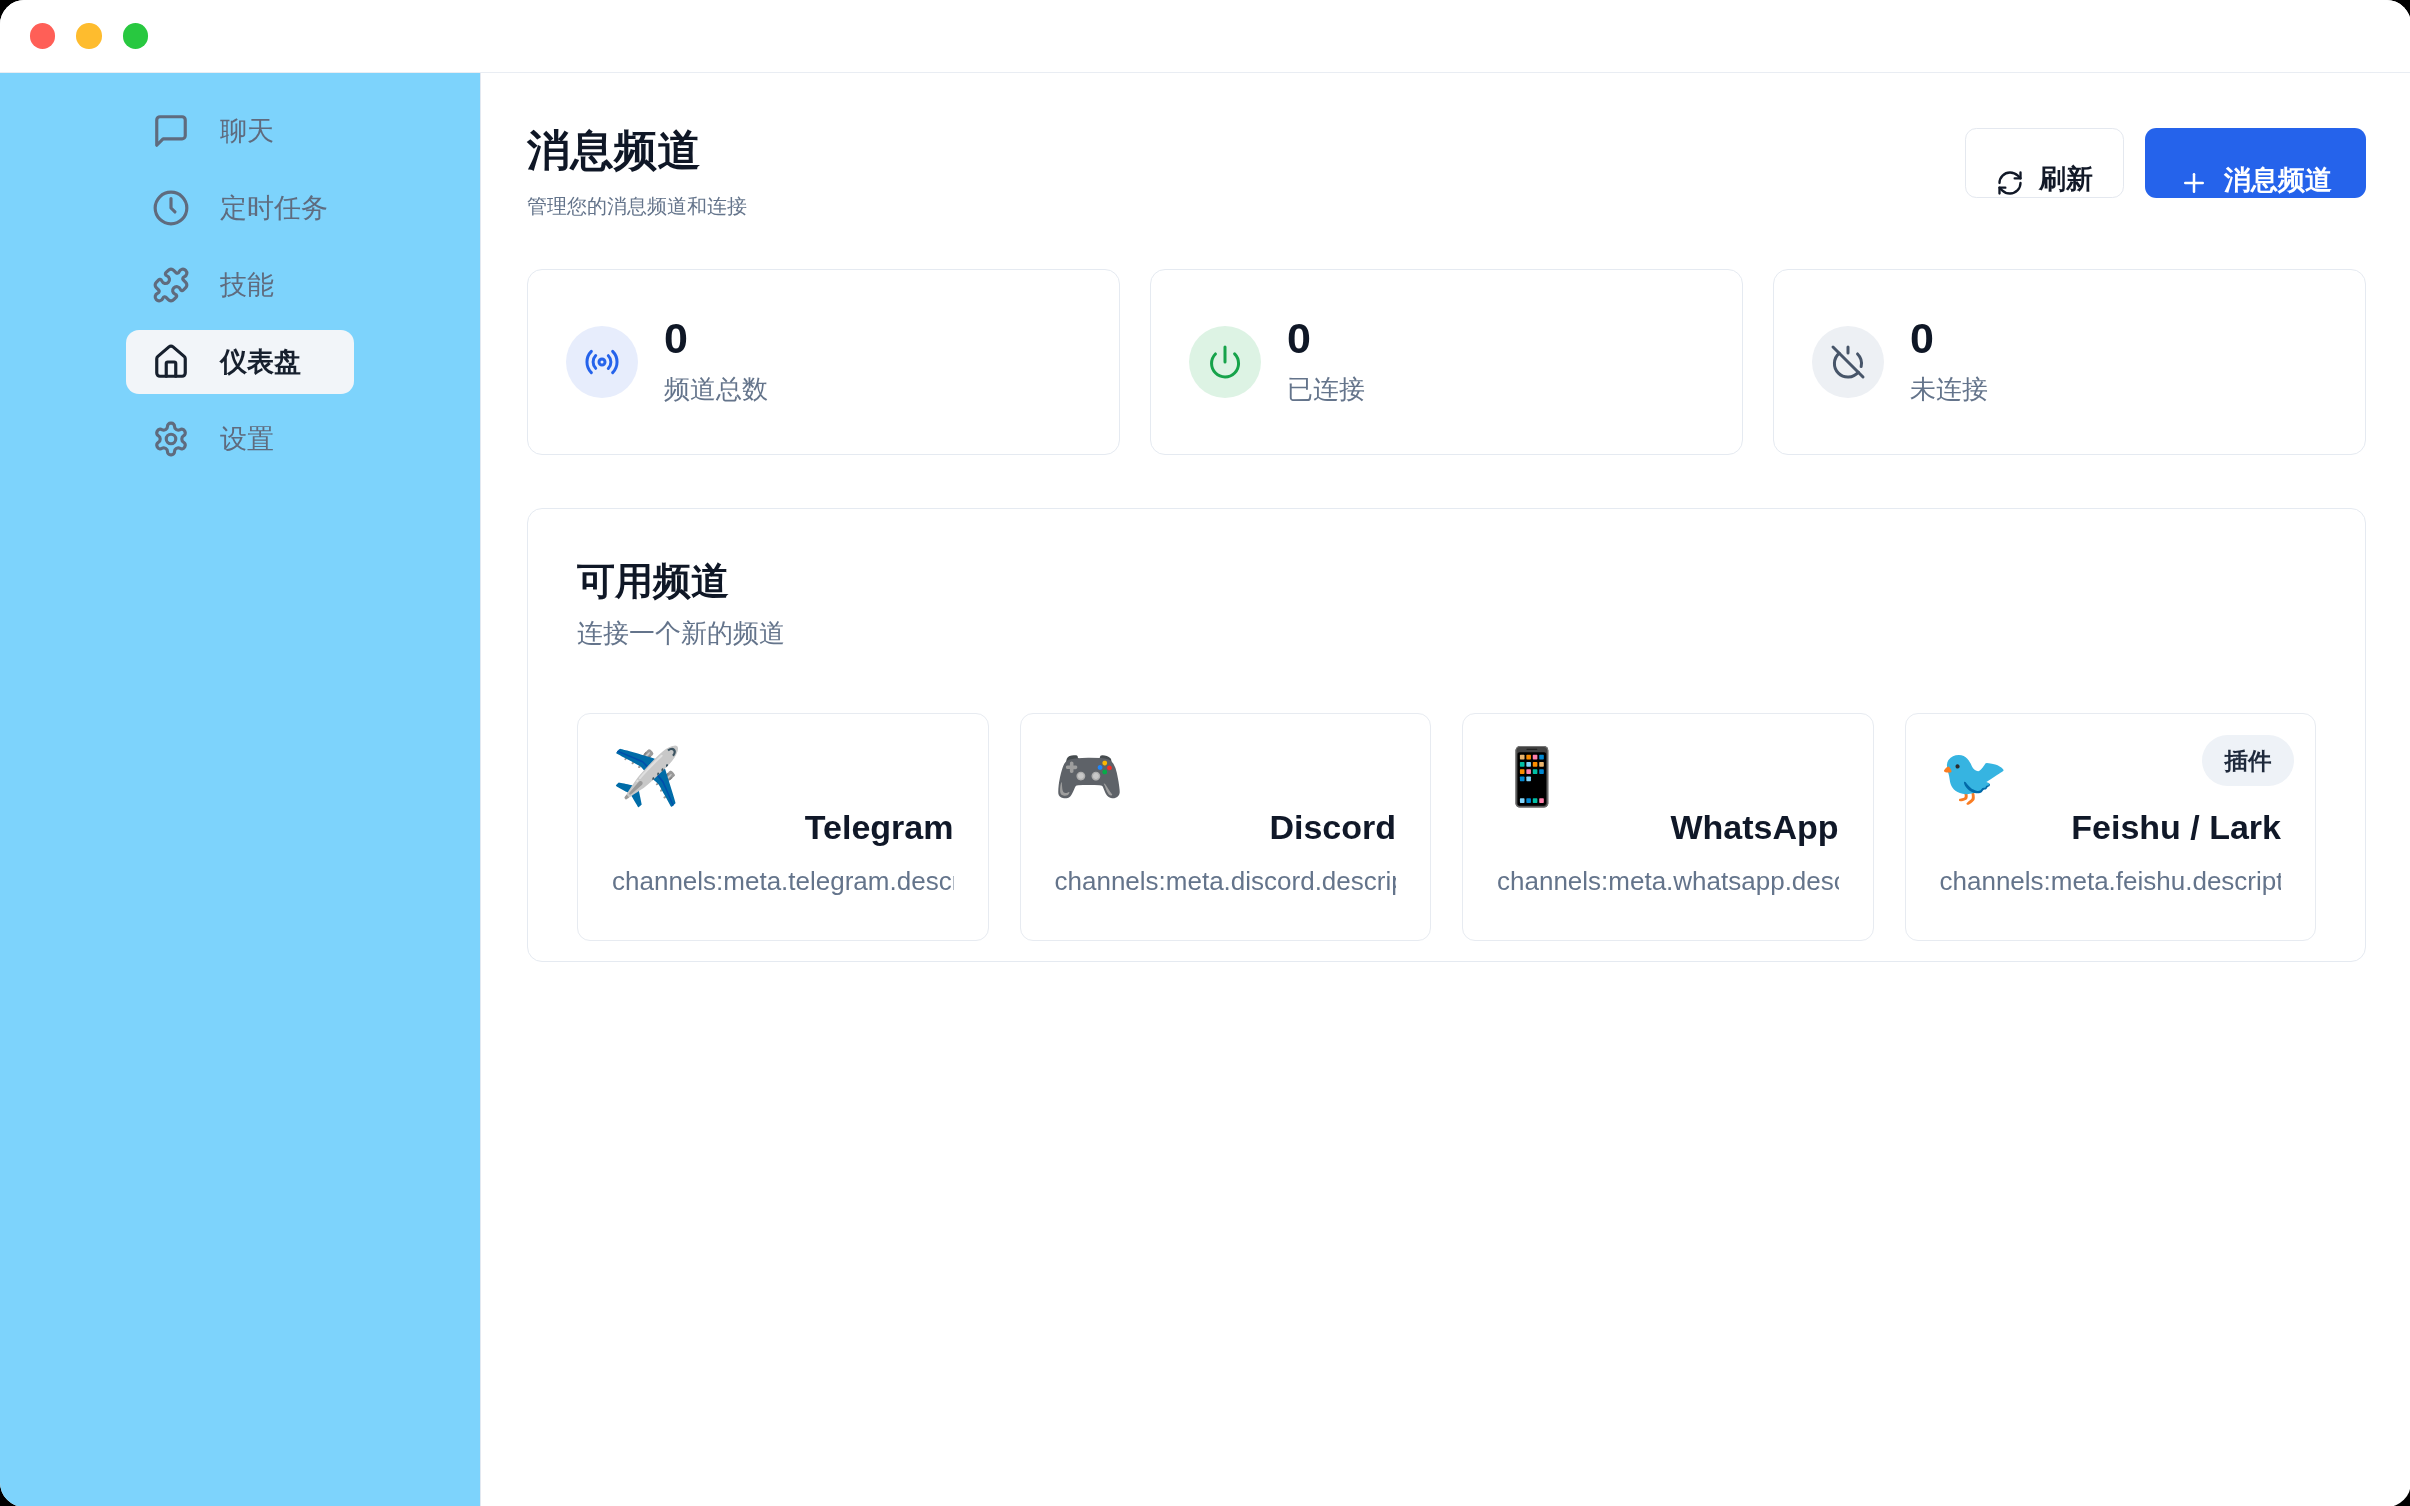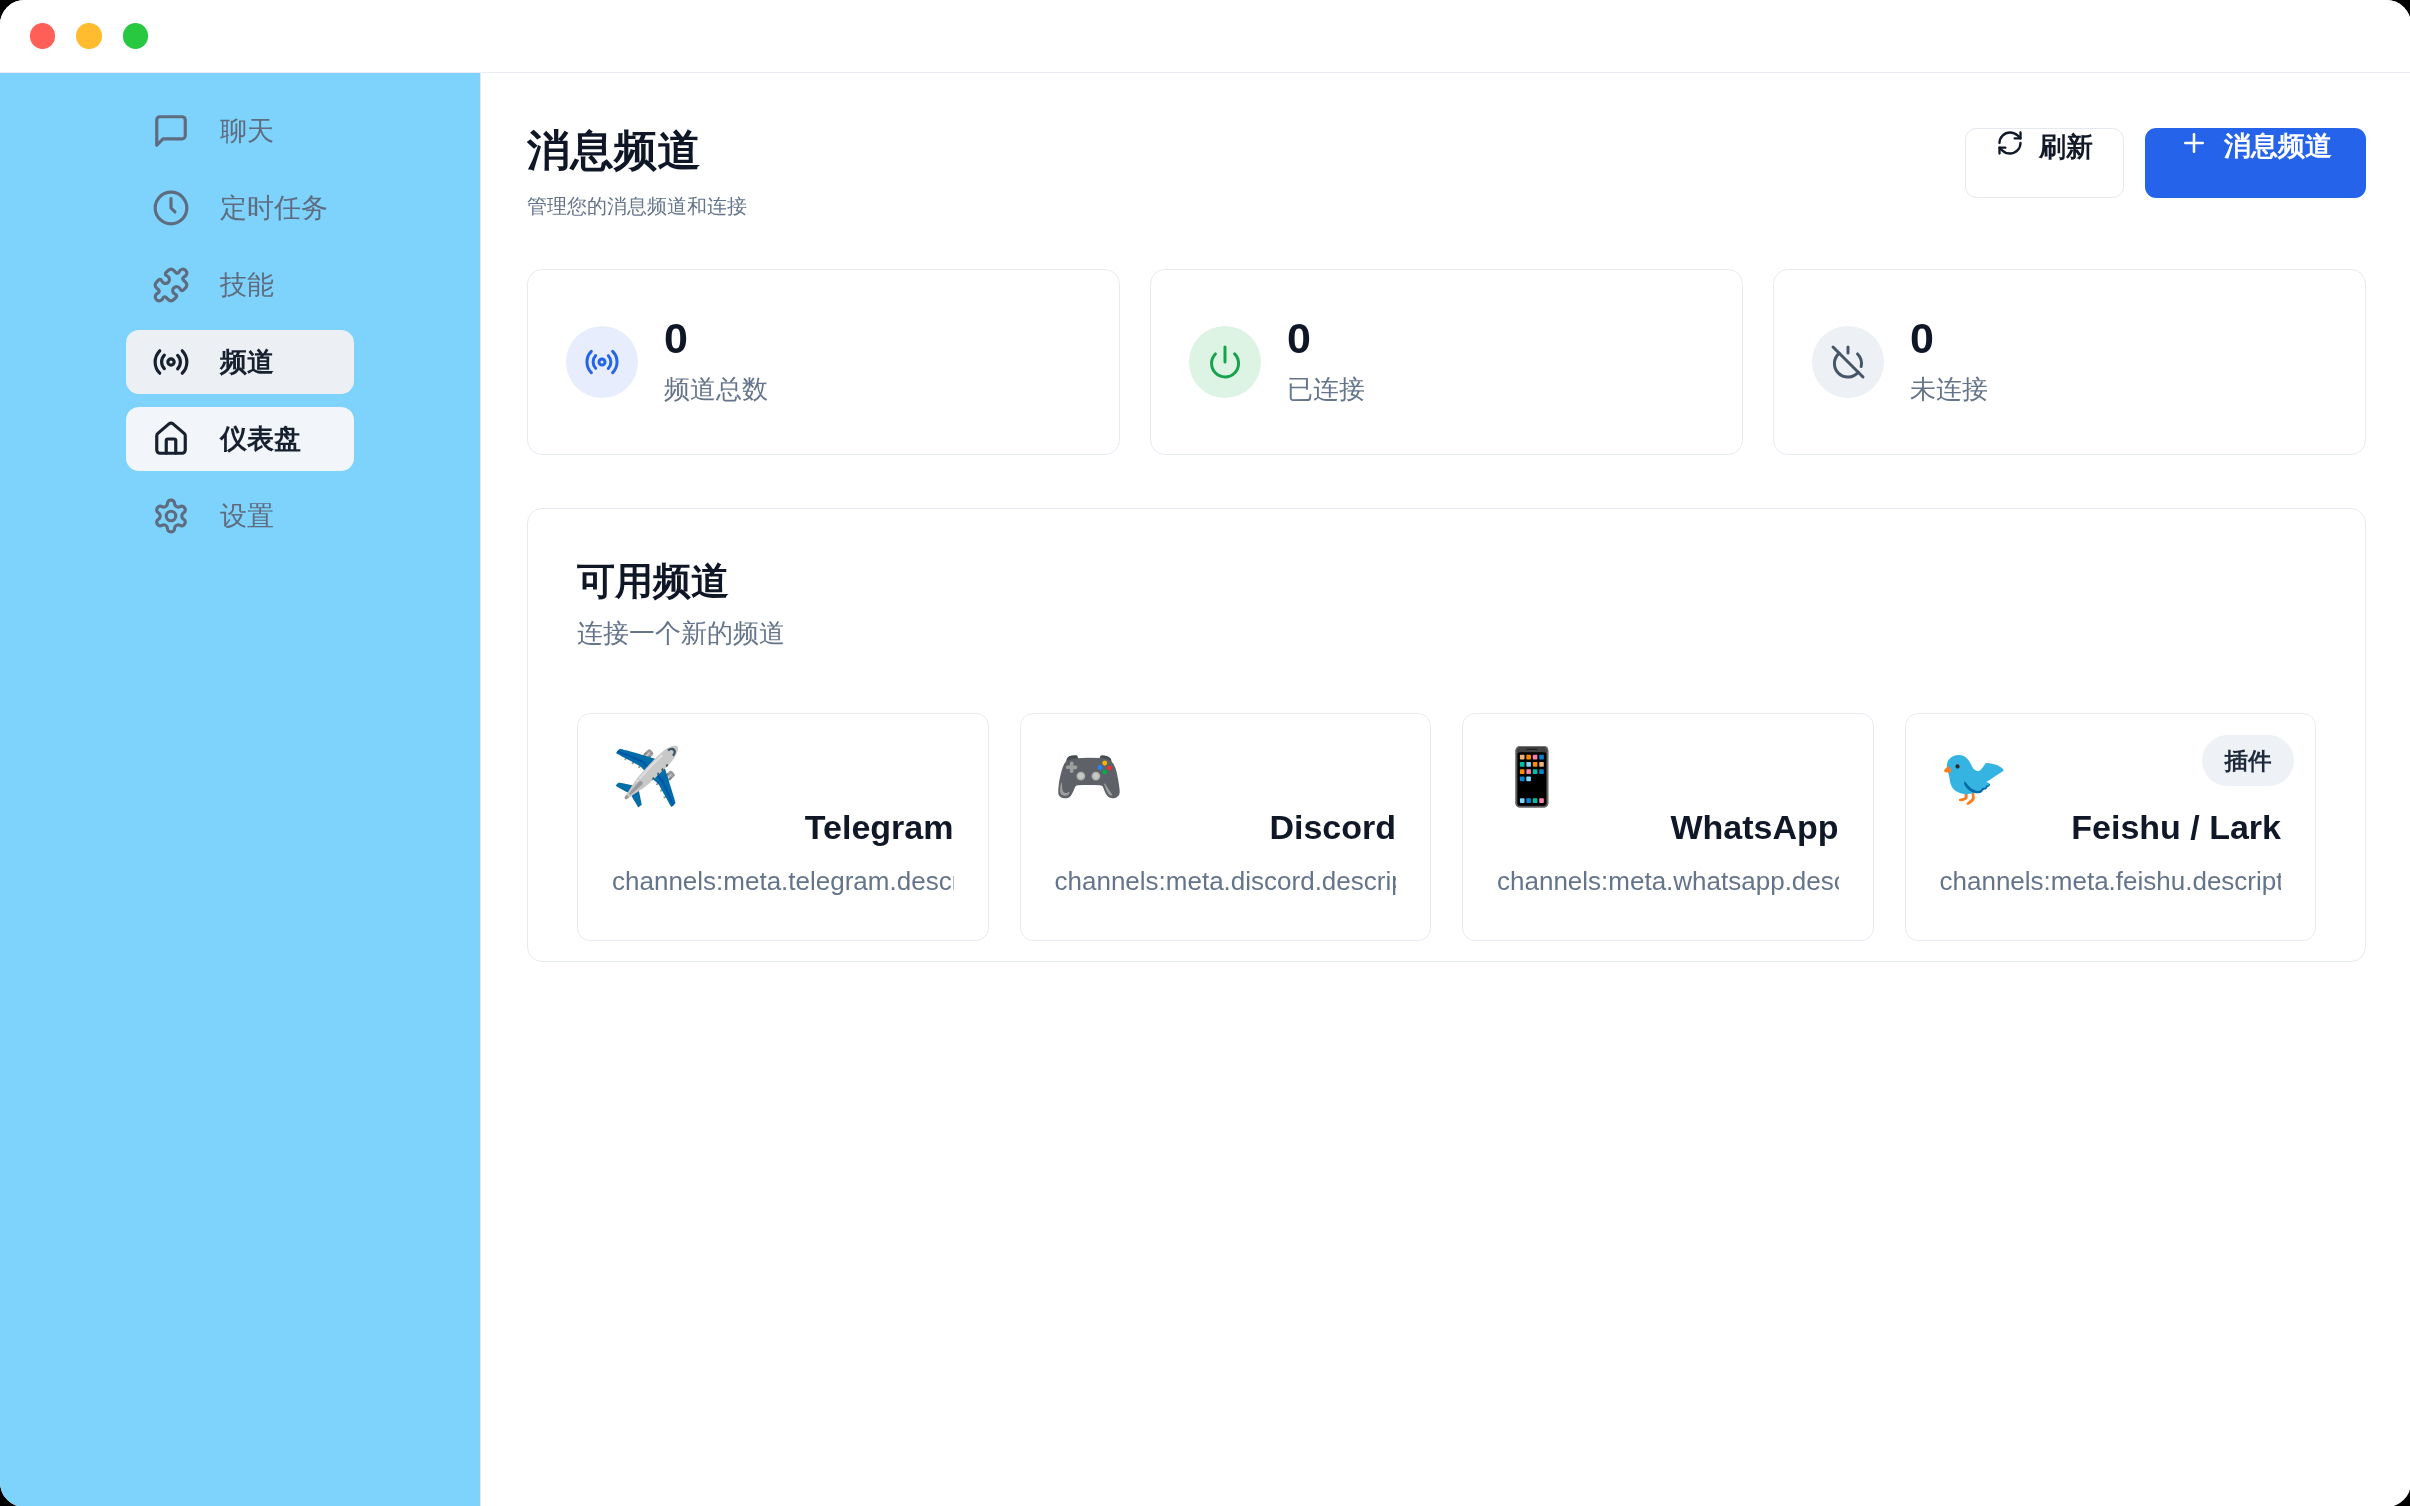--- a/index.html
+++ b/index.html
@@ -33,21 +33,21 @@
   .dev-console svg.ext { width:30px; height:30px; stroke:#1e293b; }
   .collapse { display:flex; justify-content:center; align-items:center; height:104px; cursor:pointer; }
   .collapse svg { width:34px; height:34px; stroke:#0f172a; }
 
   
   .main { flex:1; padding:49px 45px 0 46px; overflow:hidden; }
   .page-header { display:flex; justify-content:space-between; align-items:flex-start;gap:43px; }
   .page-title { font-size:43px; font-weight:700; color:#0f1726; letter-spacing:0.5px; }
   .page-subtitle { margin-top:13px; font-size:20px; color:#64748b; }
   .header-actions { display:flex; gap:21px; margin-top:5.6px; }
-  .btn { display:flex; align-items:flex-start; gap:15px; height:70px; border-radius:11.3px; font-size:27px; font-weight:600; cursor:pointer; }
+  .btn { display:flex; align-items:flex-end; gap:15px; height:70px; border-radius:11.3px; font-size:27px; font-weight:600; cursor:pointer; }
   .btn-secondary { background:#fff; border:1.9px solid #e4e8ef; color:#111827; padding:0 30px; }
   .btn-secondary svg { width:28px; height:28px; stroke:#111827; }
   .btn-primary { background:#2563eb; border:none; color:#fff; padding:0 34px; }
   .btn-primary svg { width:30px; height:30px; stroke:#fff; }
 
   .stats { display:flex; gap:30px; margin-top:49px; }
   .stat-card { flex:1; height:186px; border:1.9px solid #e5eaf1; border-radius:15px; background:#fff; display:flex; align-items:center; padding-left:38px; }
   .stat-icon { width:72px; height:72px; border-radius:50%; display:flex; align-items:center; justify-content:center; flex:0 0 72px; }
   .stat-icon svg { width:36px; height:36px; }
   .stat-text { margin-left:26px; }
@@ -97,30 +97,20 @@
           <span>定时任务</span>
         </div>
 
         <div class="nav-item">
           <svg viewBox="0 0 24 24" fill="none" stroke-width="2" stroke-linecap="round" stroke-linejoin="round" stroke="currentColor">
               <path d="M19.439 7.85c-.049.322.059.648.289.878l1.568 1.568c.47.47.706 1.087.706 1.704s-.235 1.233-.706 1.704l-1.611 1.611a.98.98 0 0 1-.837.276c-.47-.07-.802-.48-.968-.925a2.501 2.501 0 1 0-3.214 3.214c.446.166.855.497.925.968a.979.979 0 0 1-.276.837l-1.61 1.61a2.404 2.404 0 0 1-1.705.707 2.402 2.402 0 0 1-1.704-.706l-1.568-1.568a1.026 1.026 0 0 0-.877-.29c-.493.074-.84.504-1.02.968a2.5 2.5 0 1 1-3.237-3.237c.464-.18.894-.527.967-1.02a1.026 1.026 0 0 0-.289-.877l-1.568-1.568A2.402 2.402 0 0 1 1.998 12c0-.617.236-1.234.706-1.704L4.23 8.77c.24-.24.581-.353.917-.303.515.077.877.528 1.073 1.01a2.5 2.5 0 1 0 3.259-3.259c-.482-.196-.933-.558-1.01-1.073-.05-.336.062-.676.303-.917l1.525-1.525A2.402 2.402 0 0 1 12 1.998c.617 0 1.234.236 1.704.706l1.568 1.568c.23.23.556.338.877.29.493-.074.84-.504 1.02-.968a2.5 2.5 0 1 1 3.237 3.237c-.464.18-.894.527-.967 1.02Z"></path>
             </svg>
           <span>技能</span>
         </div>
 
-        <div class="nav-item active">
-          <svg viewBox="0 0 24 24" fill="none" stroke-width="2" stroke-linecap="round" stroke-linejoin="round" stroke="currentColor">
-              <path d="M4.9 19.1C1 15.2 1 8.8 4.9 4.9"></path>
-              <path d="M7.8 16.2c-2.3-2.3-2.3-6.1 0-8.5"></path>
-              <circle cx="12" cy="12" r="2"></circle>
-              <path d="M16.2 7.8c2.3 2.3 2.3 6.1 0 8.5"></path>
-              <path d="M19.1 4.9C23 8.8 23 15.2 19.1 19.1"></path>
-            </svg>
-          <span>频道</span>
-        </div>
 
         <div class="nav-item hovered">
           <svg viewBox="0 0 24 24" fill="none" stroke-width="2" stroke-linecap="round" stroke-linejoin="round" stroke="currentColor">
               <path d="M15 21v-8a1 1 0 0 0-1-1h-4a1 1 0 0 0-1 1v8"></path>
               <path d="M3 10a2 2 0 0 1 .709-1.528l7-6a2 2 0 0 1 2.582 0l7 6A2 2 0 0 1 21 10v9a2 2 0 0 1-2 2H5a2 2 0 0 1-2-2z"></path>
             </svg>
           <span>仪表盘</span>
         </div>
 
         <div class="nav-item">

